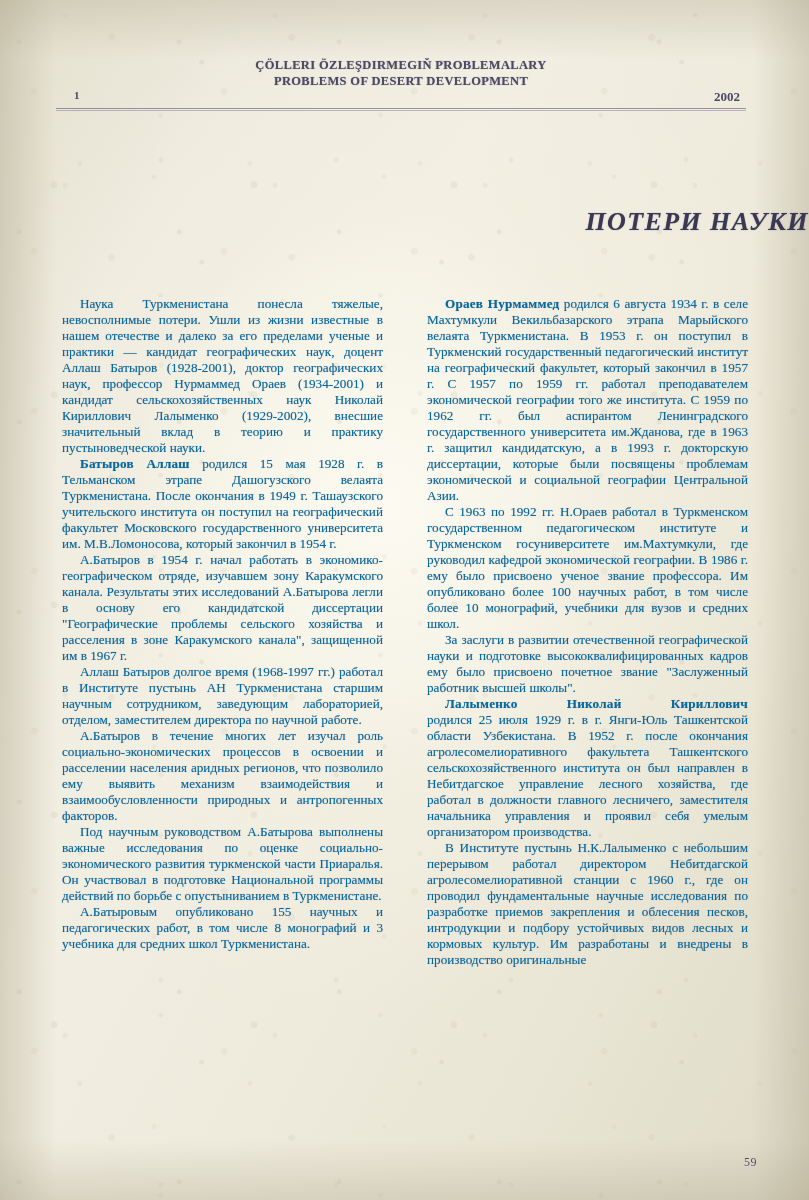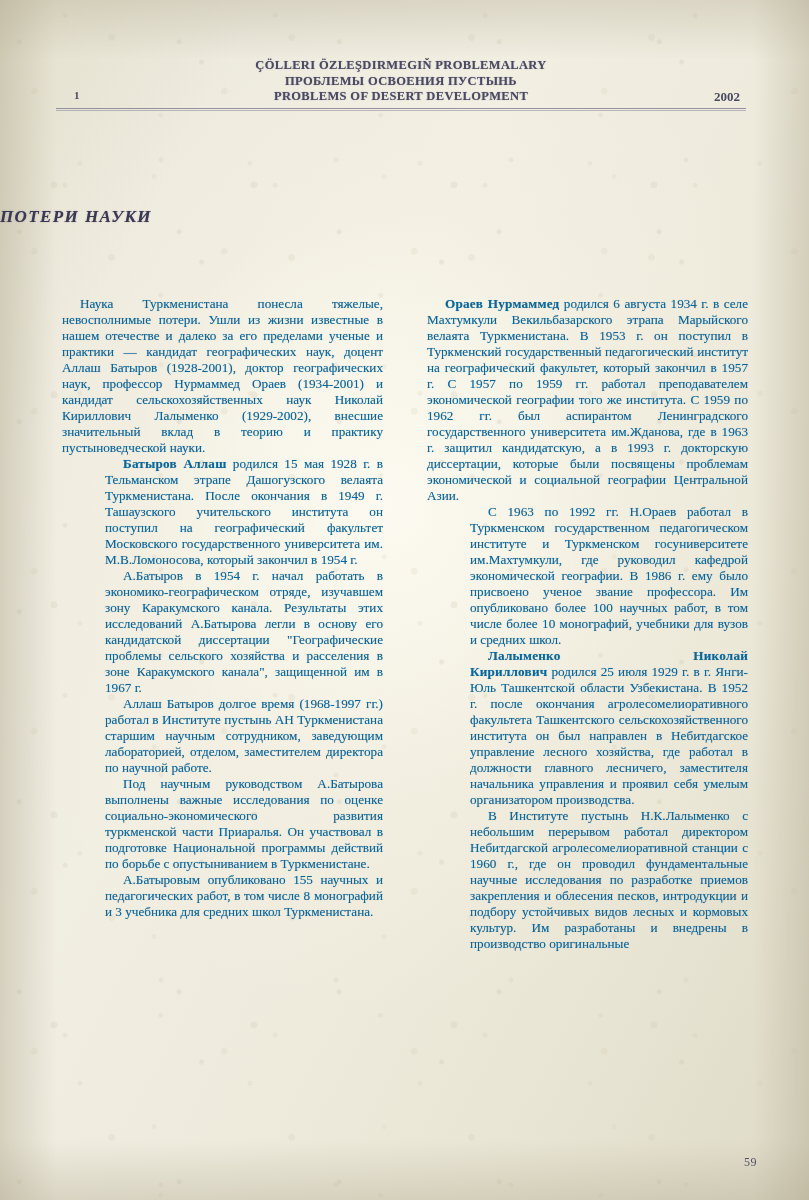--- a/index.html
+++ b/index.html
@@ -111,25 +111,25 @@
         rgba(124,121,148,0.55) 2px 3px);
     opacity: .9;
   }
 
   
   .section-title {
     position: absolute;
     left: 0;
     right: 0;
     top: 207px;
-    text-align: left;
+    text-align: right;
     font-family: "Liberation Serif", "DejaVu Serif", serif;
     font-style: italic;
     font-weight: bold;
-    font-size: 17px;
+    font-size: 26px;
     letter-spacing: 1.4px;
     color: #3a3852;
     text-shadow: 0 0 1.2px rgba(70,68,98,0.5);
   }
 
   
   .columns {
     position: absolute;
     left: 62px;
     top: 296px;
@@ -142,21 +142,21 @@
   p.para {
     margin: 0;
     font-size: 13.2px;
     line-height: 16px;
     text-align: justify;
     text-indent: 18px;
     color: #0369a1;
     hyphens: manual;
     text-shadow: 0 0 .9px rgba(80,78,108,0.42);
   }
-  p.para + p.para { margin-top: 0; margin-left: 43px; }
+  p.para + p.para { margin-top: 0; }
   p.para.gap { margin-top: 13px; }
   .lead {
     font-weight: bold;
     letter-spacing: .2px;
   }
   .lead-spread {
     font-weight: bold;
     letter-spacing: .2px;
   }
 
@@ -173,21 +173,20 @@
 </head>
 <body>
 
 <div class="page"></div>
 
 <div class="content">
 
   <div class="runhead">
     <div class="runhead-titles">
       <div>ÇÖLLERI ÖZLEŞDIRMEGIŇ PROBLEMALARY</div>
-      <div>ПРОБЛЕМЫ ОСВОЕНИЯ ПУСТЫНЬ</div>
       <div>PROBLEMS OF DESERT DEVELOPMENT</div>
     </div>
     <div class="runhead-issue">1</div>
     <div class="runhead-year">2002</div>
     <div class="runhead-rule"></div>
   </div>
 
   <div class="section-title">ПОТЕРИ НАУКИ</div>
 
   <div class="columns">
@@ -198,33 +197,39 @@
       <p class="para gap">
         <span class="lead-spread">Батыров Аллаш</span><span> родился 15 мая 1928 г. в Тельманском этрапе Дашогузского велаята Туркменистана. После окончания в 1949 г. Ташаузского учительского института он поступил на географический факультет Московского государственного университета им. М.В.Ломоносова, который закончил в 1954 г.</span>
       </p>
       <p class="para">
         <span>А.Батыров в 1954 г. начал работать в экономико-географическом отряде, изучавшем зону Каракумского канала. Результаты этих исследований А.Батырова легли в основу его кандидатской диссертации "Географические проблемы сельского хозяйства и расселения в зоне Каракумского канала", защищенной им в 1967 г.</span>
       </p>
       <p class="para">
         <span>Аллаш Батыров долгое время (1968-1997 гг.) работал в Институте пустынь АН Туркменистана старшим научным сотрудником, заведующим лабораторией, отделом, заместителем директора по научной работе.</span>
       </p>
       <p class="para">
+        <span>А.Батыров в течение многих лет изучал роль социально-экономических процессов в освоении и расселении населения аридных регионов, что позволило ему выявить механизм взаимодействия и взаимообусловленности природных и антропогенных факторов.</span>
+      </p>
+      <p class="para">
         <span>Под научным руководством А.Батырова выполнены важные исследования по оценке социально-экономического развития туркменской части Приаралья. Он участвовал в подготовке Национальной программы действий по борьбе с опустыниванием в Туркменистане.</span>
       </p>
       <p class="para">
         <span>А.Батыровым опубликовано 155 научных и педагогических работ, в том числе 8 монографий и 3 учебника для средних школ Туркменистана.</span>
       </p>
     </div>
 
     <div class="col">
       <p class="para">
         <span class="lead">Ораев Нурмаммед</span><span> родился 6 августа 1934 г. в селе Махтумкули Векильбазарского этрапа Марыйского велаята Туркменистана. В 1953 г. он поступил в Туркменский государственный педагогический институт на географический факультет, который закончил в 1957 г. С 1957 по 1959 гг. работал преподавателем экономической географии того же института. С 1959 по 1962 гг. был аспирантом Ленинградского государственного университета им.Жданова, где в 1963 г. защитил кандидатскую, а в 1993 г. докторскую диссертации, которые были посвящены проблемам экономической и социальной географии Центральной Азии.</span>
       </p>
       <p class="para gap">
         <span>С 1963 по 1992 гг. Н.Ораев работал в Туркменском государственном педагогическом институте и Туркменском госуниверситете им.Махтумкули, где руководил кафедрой экономической географии. В 1986 г. ему было присвоено ученое звание профессора. Им опубликовано более 100 научных работ, в том числе более 10 монографий, учебники для вузов и средних школ.</span>
+      </p>
+      <p class="para gap">
+        <span>За заслуги в развитии отечественной географической науки и подготовке высококвалифицированных кадров ему было присвоено почетное звание "Заслуженный работник высшей школы".</span>
       </p>
       <p class="para gap">
         <span class="lead-spread" style="word-spacing: 26px;">Лалыменко Николай Кириллович</span><span> родился 25 июля 1929 г. в г. Янги-Юль Ташкентской области Узбекистана. В 1952 г. после окончания агролесомелиоративного факультета Ташкентского сельскохозяйственного института он был направлен в Небитдагское управление лесного хозяйства, где работал в должности главного лесничего, заместителя начальника управления и проявил себя умелым организатором производства.</span>
       </p>
       <p class="para gap">
         <span>В Институте пустынь Н.К.Лалыменко с небольшим перерывом работал директором Небитдагской агролесомелиоративной станции с 1960 г., где он проводил фундаментальные научные исследования по разработке приемов закрепления и облесения песков, интродукции и подбору устойчивых видов лесных и кормовых культур. Им разработаны и внедрены в производство оригинальные</span>
       </p>
     </div>
   </div>
 

